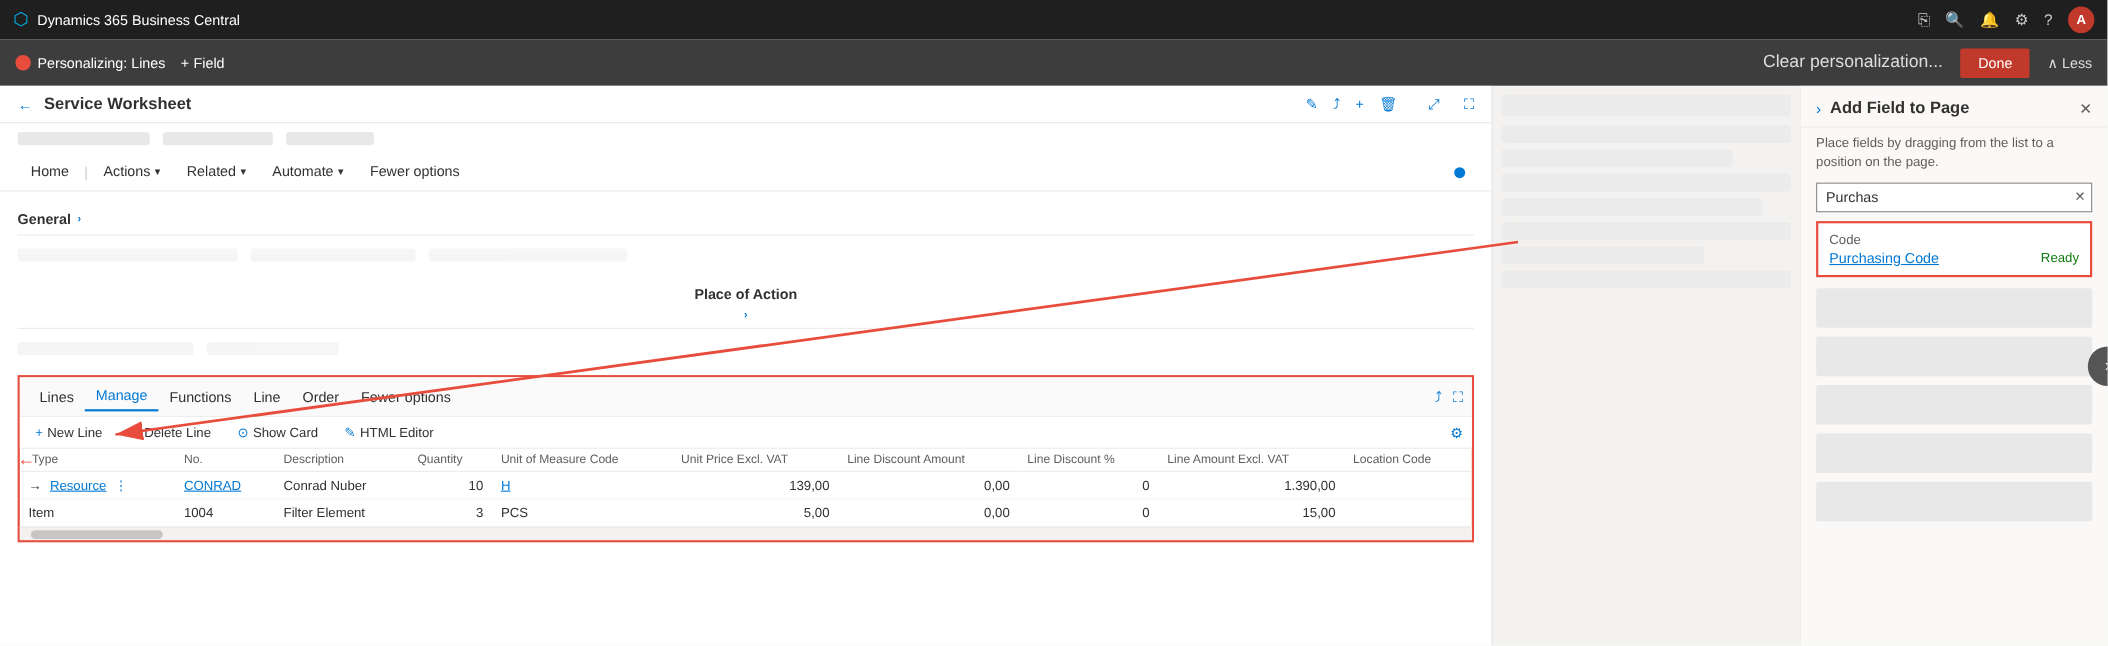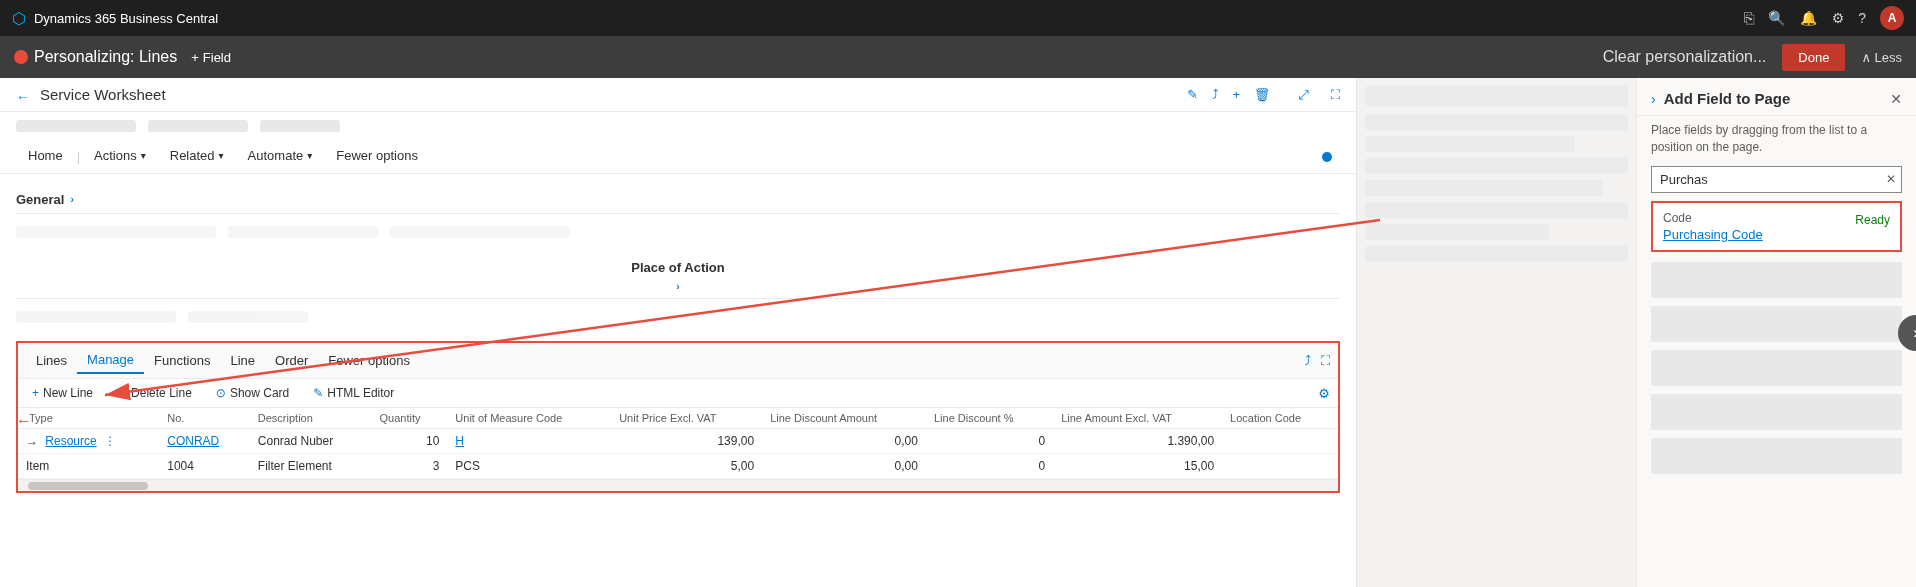--- a/index.html
+++ b/index.html
@@ -24,21 +24,21 @@
     .pers-bar {
       background: #3d3d3d;
       height: 42px;
       display: flex;
       align-items: center;
       padding: 0 14px;
       color: #fff;
       justify-content: space-between;
     }
     .pers-bar-left { display: flex; align-items: center; gap: 14px; }
-    .pers-label { display: flex; align-items: center; gap: 6px; font-size: 16px; }
+    .pers-label { display: flex; align-items: center; gap: 6px; font-size: 13px; }
     .pers-dot { width: 14px; height: 14px; border-radius: 50%; background: #e74c3c; display: inline-block; }
     .pers-field-btn { display: flex; align-items: center; gap: 4px; color: #fff; font-size: 13px; cursor: pointer; }
     .pers-bar-right { display: flex; align-items: center; gap: 16px; }
     .clear-pers-btn { color: #ccc; font-size: 16px; cursor: pointer; background: none; border: none; color: #ddd; margin-left: 12px; }
     .done-btn { background: #c0392b; color: #fff; border: none; padding: 6px 16px; font-size: 13px; cursor: pointer; border-radius: 2px; }
     .less-btn { color: #ddd; font-size: 13px; cursor: pointer; background: none; border: none; }
 
     
     .main-layout {
       display: flex;
@@ -55,21 +55,21 @@
 
     
     .page-header {
       display: flex;
       align-items: center;
       padding: 8px 16px;
       border-bottom: 1px solid #edebe9;
       gap: 10px;
     }
     .back-btn { color: #0078d4; font-size: 14px; cursor: pointer; }
-    .page-title { font-size: 15px; font-weight: 400; color: #323130; flex: 1; }
+    .page-title { font-size: 15px; font-weight: 700; color: #323130; flex: 1; }
     .page-header-actions { display: flex; align-items: center; gap: 14px; color: #0078d4; }
 
     
     .skeleton { background: #e8e8e8; border-radius: 3px; }
     .skeleton-row { display: flex; gap: 12px; padding: 8px 16px; }
 
     
     .nav-tabs {
       display: flex;
       align-items: center;
@@ -213,21 +213,21 @@
 
     
     .field-item {
       margin: 0 14px 6px;
       border: 2px solid #e74c3c;
       background: #fff;
       padding: 8px 10px;
     }
     .field-label { font-size: 12px; color: #605e5c; }
     .field-name { font-size: 13px; color: #0078d4; text-decoration: underline; cursor: pointer; margin-top: 2px; }
-    .field-status { font-size: 12px; color: #107c10; float: right; margin-top: 2px; }
+    .field-status { font-size: 12px; color: #107c10; float: right; margin-top: 16px; }
 
     
     .panel-skeleton-row {
       margin: 4px 14px;
       height: 36px;
       background: #e8e8e8;
       border-radius: 2px;
     }
 
     

